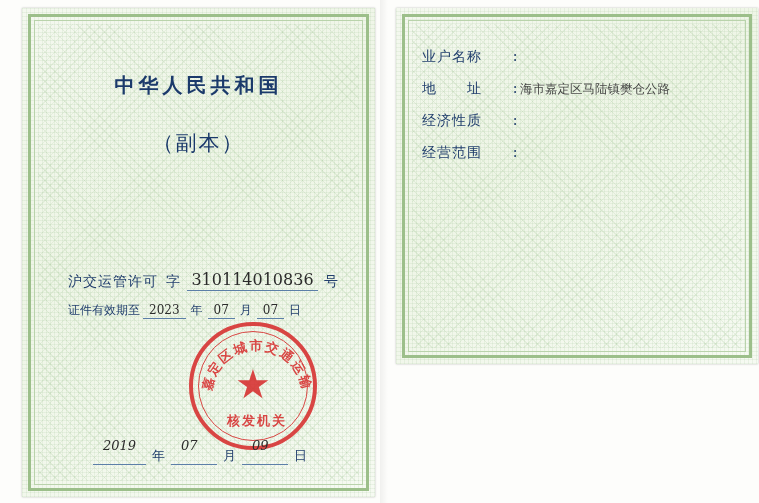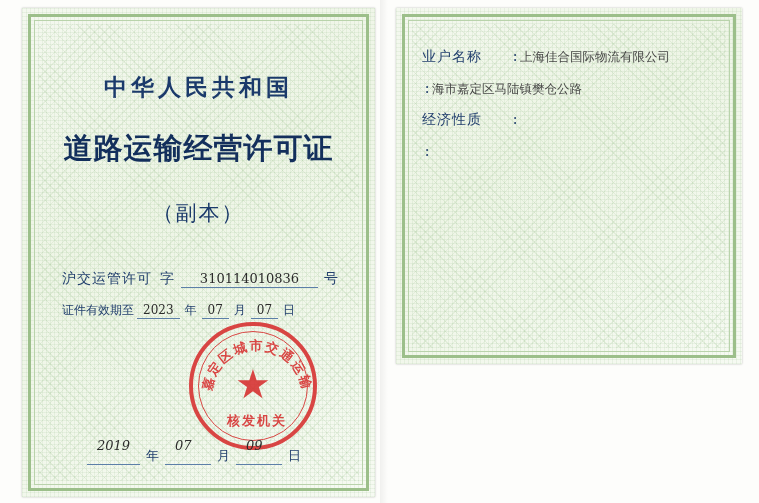--- a/index.html
+++ b/index.html
@@ -58,21 +58,21 @@
     height: 489px;
   }
   .left-content {
     position: absolute;
     left: 22px; right: 22px; top: 22px; bottom: 22px;
     text-align: center;
   }
   .cert-country {
     margin-top: 42px;
     font-family: "DejaVu Serif", serif;
-    font-size: 23px;
+    font-size: 20px;
     font-weight: bold;
     letter-spacing: 4px;
     color: #1b3a6b;
     white-space: nowrap;
   }
   .cert-title {
     margin-top: 26px;
     font-family: "DejaVu Serif", serif;
     font-size: 29px;
     font-weight: bold;
@@ -83,37 +83,37 @@
   .cert-subtitle {
     margin-top: 30px;
     font-family: "DejaVu Serif", serif;
     font-size: 21px;
     letter-spacing: 2px;
     color: #1b3a6b;
   }
 
   .line-row {
     position: absolute;
-    left: 18px;
+    left: 24px;
     right: 14px;
     display: flex;
     align-items: flex-end;
     font-family: "DejaVu Serif", serif;
     color: #23406e;
     white-space: nowrap;
   }
   #license-number-row {
     top: 240px;
     font-size: 14px;
   }
   #license-number-row .lbl { letter-spacing: 1px; }
   #license-number-row .val {
     flex: 1;
     text-align: center;
-    font-size: 13px;
+    font-size: 16px;
     border-bottom: 1px solid #5c7fa8;
     margin: 0 6px;
     padding-bottom: 1px;
     color: #2b2b2b;
   }
   #license-number-row .tail { letter-spacing: 1px; }
 
   #validity-row {
     top: 272px;
     font-size: 12px;
@@ -201,20 +201,21 @@
     font-weight: bold;
     letter-spacing: 2px;
   }
 
   
   #right-cert {
     left: 396px;
     top: 8px;
     width: 346px;
     height: 356px;
+    padding-left: 16px;
   }
   .right-content {
     position: absolute;
     left: 26px;
     right: 20px;
     top: 40px;
   }
   .field-row {
     display: flex;
     align-items: flex-start;
@@ -263,21 +264,20 @@
 
   <div id="fold"></div>
 
   <div class="panel" id="left-cert">
     <div class="panel-inner-border"></div>
     <div class="panel-inner-border2"></div>
     <div class="guilloche"></div>
 
     <div class="left-content">
       <div class="cert-country">中华人民共和国</div>
-      <div class="cert-title">道路运输经营许可证</div>
       <div class="cert-subtitle">（副本）</div>
 
       <div class="line-row" id="license-number-row">
         <span class="lbl">沪交运管许可</span>
         <span class="lbl" style="margin-left:8px;">字</span>
         <span class="val">310114010836</span>
         <span class="tail">号</span>
       </div>
 
       <div class="line-row" id="validity-row">
@@ -317,37 +317,36 @@
   <div class="panel" id="right-cert">
     <div class="panel-inner-border"></div>
     <div class="panel-inner-border2"></div>
     <div class="guilloche"></div>
 
     <div class="right-content">
 
       <div class="field-row">
         <span class="field-label">业户名称</span>
         <span class="field-colon">:</span>
-        <span class="field-value">
-          <span class="ln">上海佳合国际物流有限公司</span>
-        </span>
       </div>
 
       <div class="field-row">
+        <span class="field-label">地　　址</span>
         <span class="field-colon">:</span>
         <span class="field-value">
           <span class="ln">海市嘉定区马陆镇樊仓公路</span>
         </span>
       </div>
 
       <div class="field-row">
         <span class="field-label">经济性质</span>
         <span class="field-colon">:</span>
       </div>
 
       <div class="field-row">
+        <span class="field-label">经营范围</span>
         <span class="field-colon">:</span>
       </div>
 
     </div>
   </div>
 
 </div>
 
 </body></html>

